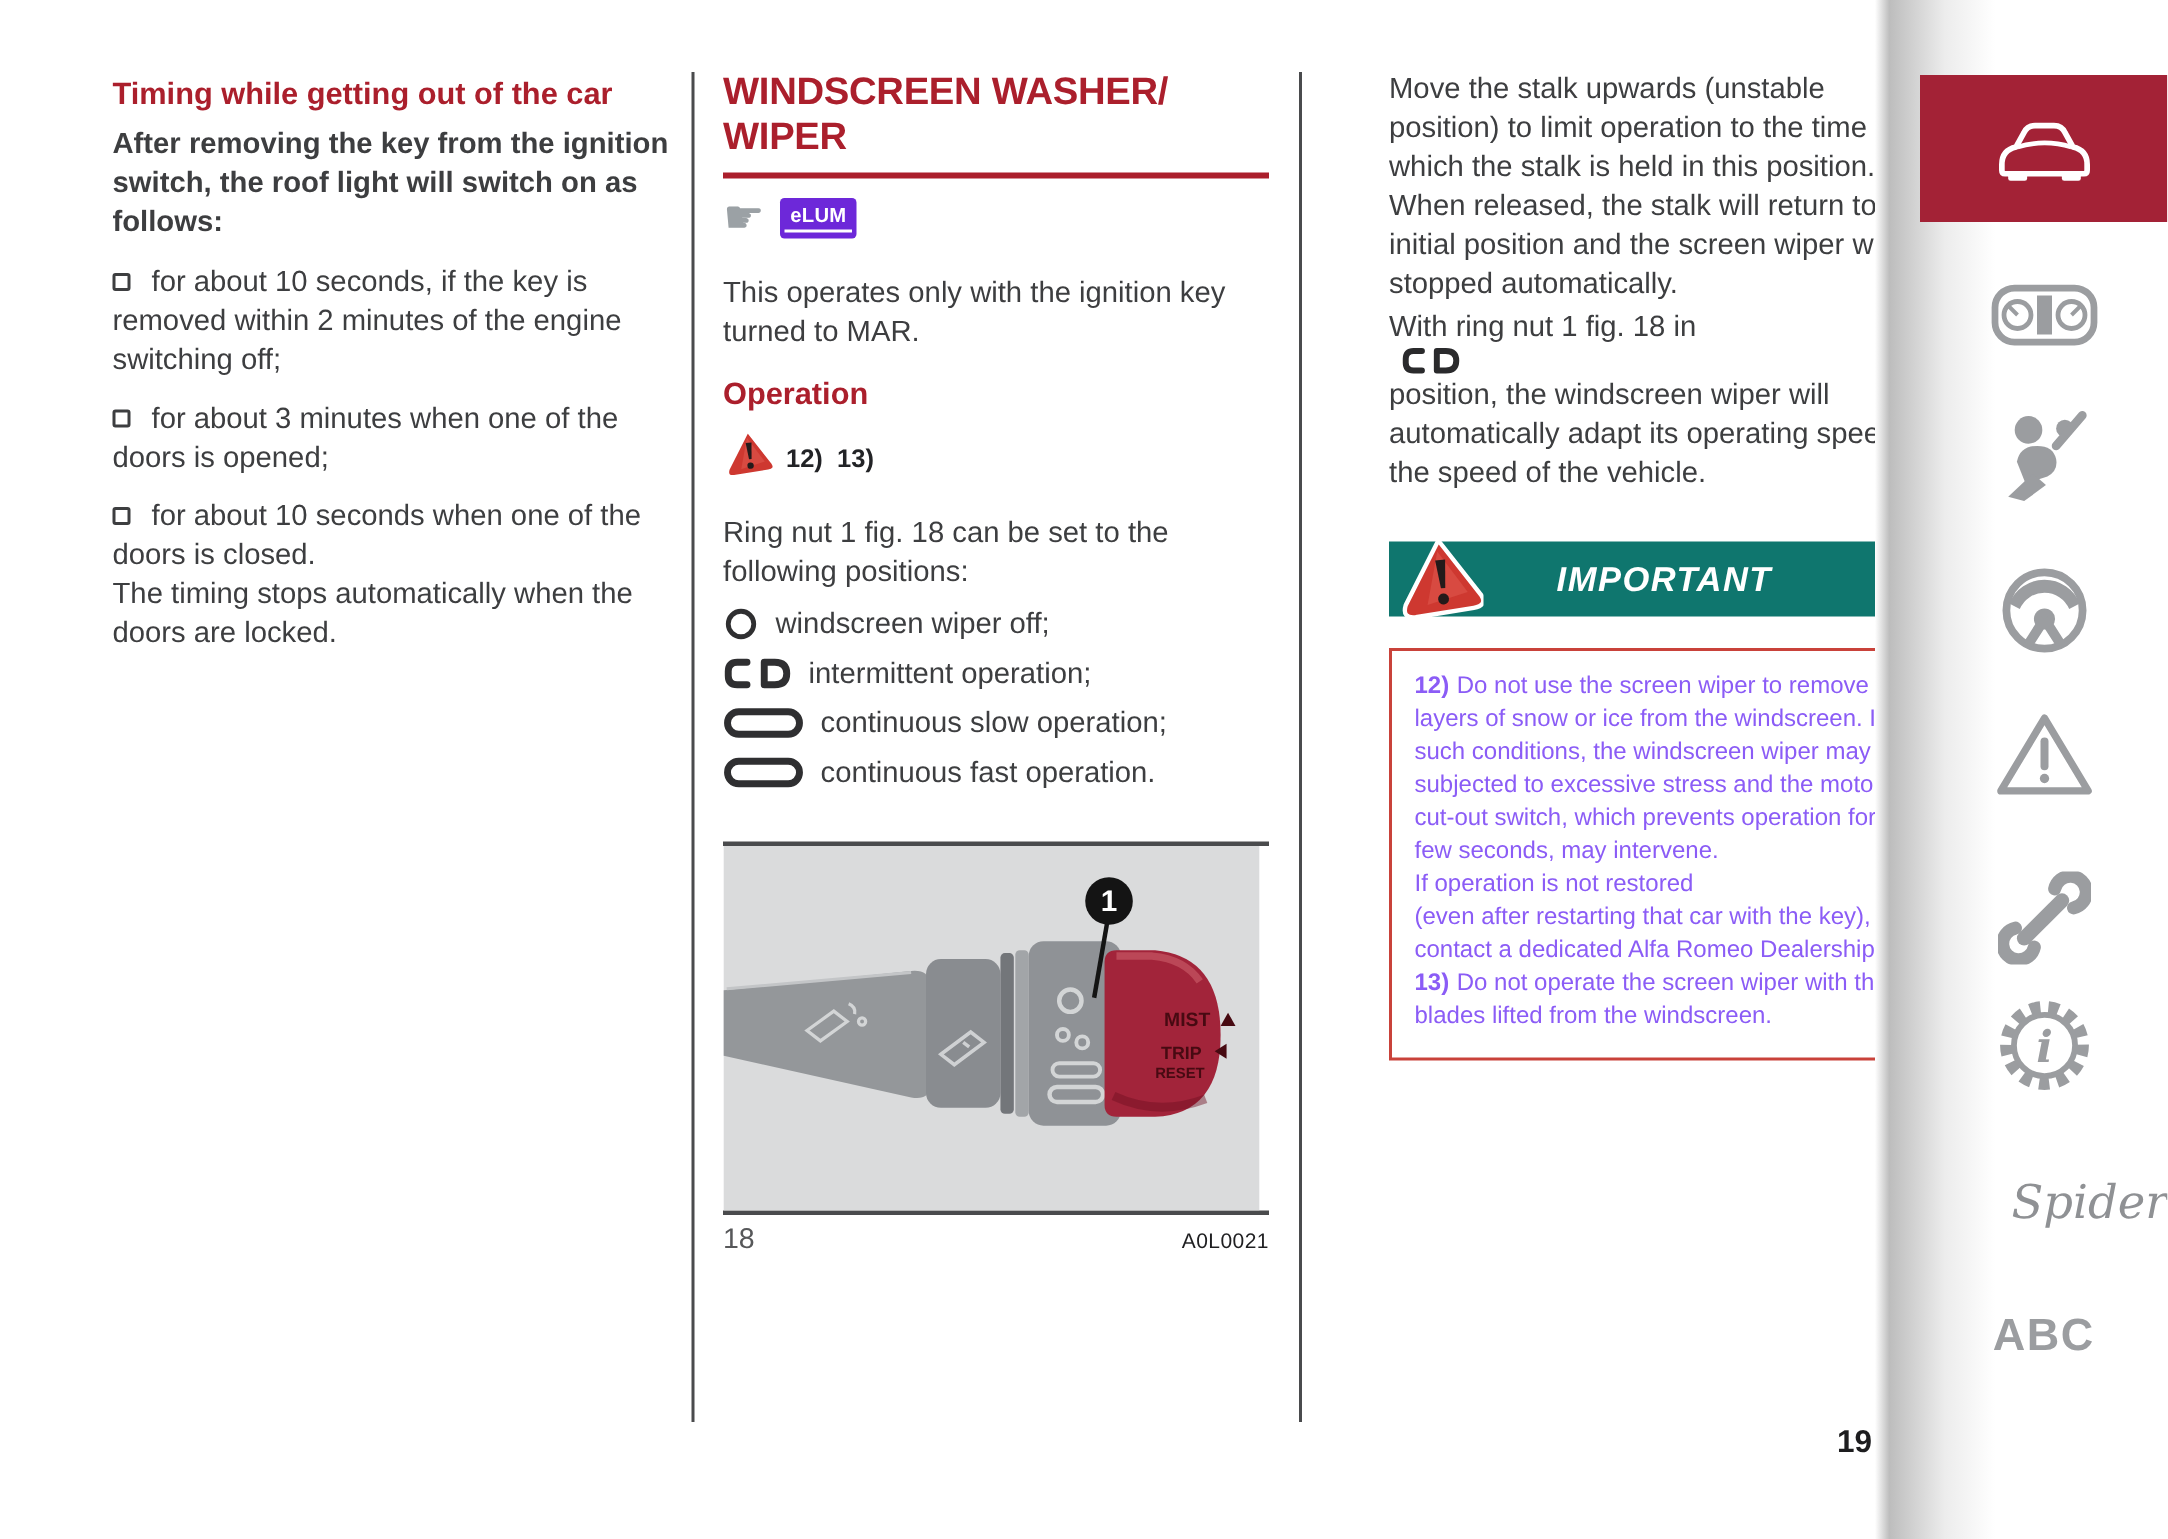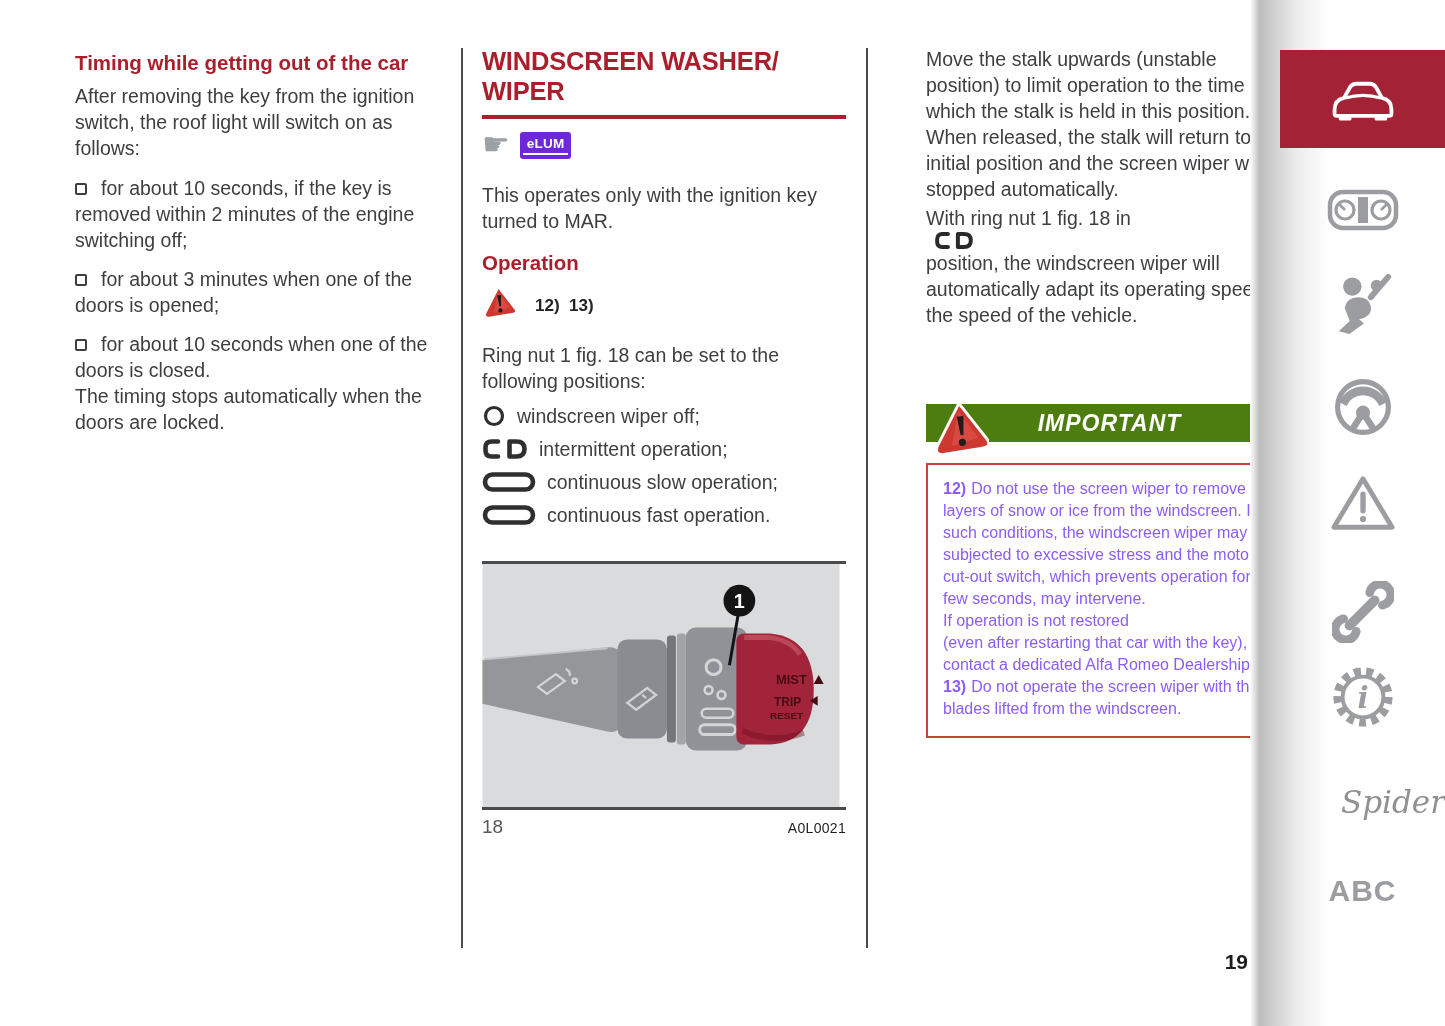--- a/index.html
+++ b/index.html
@@ -13,55 +13,55 @@
   .col-mid   { left:482px; width:364px; top:46px; }
   .col-right { left:926px; width:367px; top:46px; }
   .divider { position:absolute; top:48px; height:900px; width:2px; background:#4a4b4d; }
   .divider-1 { left:461px; }
   .divider-2 { left:866px; }
 
   p, li { font-size:19.5px; line-height:26px; color:#3d3e40; }
 
   
   .h-sub { color:#ab1f2c; font-size:20.5px; font-weight:bold; line-height:26px; margin-bottom:7px; }
-  .col-left p.intro { margin-bottom:14px; }
+  .col-left p.intro { margin-bottom:14px;font-weight:bold; }
   .bullet-para { margin-bottom:13px; }
   .bullet-para.last { margin-bottom:0; }
   .sq-bullet { display:inline-block; width:12px; height:12px; border:2.5px solid #3d3e40;
                border-radius:2px; margin-right:14px; position:relative; top:0px; }
   .outro { margin-top:0; }
 
   
   .h-main { color:#ab1f2c; font-size:25.5px; font-weight:bold; line-height:30px;
             letter-spacing:-0.2px; white-space:pre-line; }
   .red-rule { height:4px; background:#ab1f2c; margin-top:9px; }
   .ref-icons { display:flex; align-items:center; margin-top:10px; height:32px; }
   .hand-glyph { font-size:31px; color:#9ba1a5; line-height:30px; margin-right:10px; }
   .elum { position:relative; background:#6d28d9; color:#fff; font-weight:bold; font-size:13.5px;
           padding:4px 7px 8px 7px; border-radius:3px; letter-spacing:0.2px; }
   .elum::after { content:""; position:absolute; left:3px; right:3px; bottom:3.5px; height:2.5px; background:#fff; }
   .col-mid .intro { margin-top:21px; }
   .h-op { color:#ab1f2c; font-size:20.5px; font-weight:bold; margin-top:17px; }
-  .warn-row { display:flex; align-items:center; margin-top:10px;gap:11px; }
+  .warn-row { display:flex; align-items:center; margin-top:10px; }
   .warn-refs { font-weight:bold; font-size:17px; color:#222326; margin-left:8px; margin-top:8px; white-space:pre; }
   .positions-intro { margin-top:23px; margin-bottom:9px; }
   .positions { list-style:none; }
   .positions li { display:flex; align-items:center; margin-bottom:7px; }
   .pos-icon { display:inline-flex; align-items:center; margin-right:11px; }
 
   
   .figure { margin-top:33px; border-top:3px solid #4a4b4d; border-bottom:3px solid #4a4b4d; font-size:0; }
   .fig-caption { display:flex; justify-content:space-between; align-items:baseline; margin-top:6px;gap:12px; }
   .fig-num { font-size:19px; color:#57585a; }
   .fig-code { font-size:14px; font-weight:normal; color:#1f1f21; letter-spacing:0.3px; }
 
   
   .col-right p.p1 { margin-bottom:3px; }
   .inline-sym { margin:0 7px; vertical-align:-2px; }
-  .important-bar { position:relative; height:38px; background:#4d7c0f; margin-top:76px;
+  .important-bar { position:relative; height:50px; background:#0f766e; margin-top:33px;
                    display:flex; align-items:center; justify-content:center; }
   .important-bar .bar-title { color:#fff; font-style:italic; font-weight:bold; font-size:23px; letter-spacing:1px; }
   .bar-warn-icon { position:absolute; left:5px; top:-5px; }
   .note-box { border:2px solid #c9423a; margin-top:21px; padding:13px 12px 16px 15px; }
   .note-box p { font-size:16px; line-height:22px; color:#8b5cf6; }
   .note-label { font-weight:bold; margin-right:5px; }
 
   .page-number { position:absolute; left:1150px; top:950px; width:98px; text-align:right;
                  font-weight:bold; font-size:21px; color:#1d1d1f; }
 

